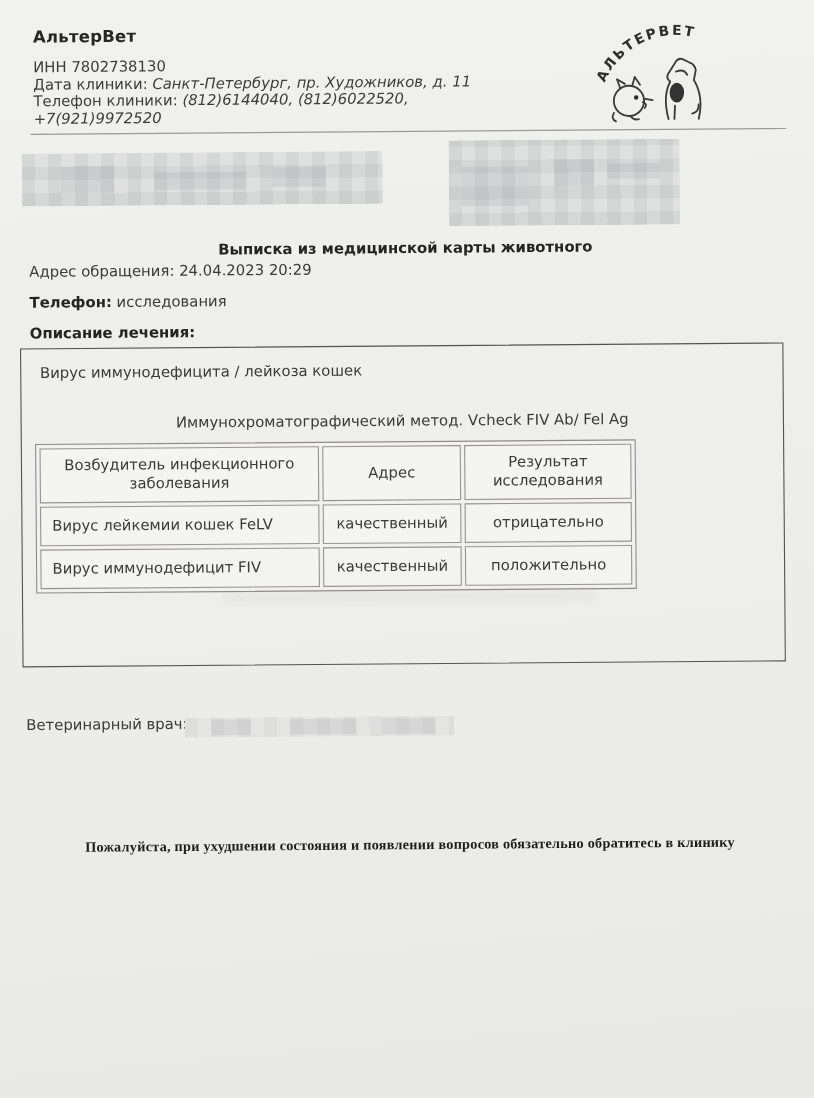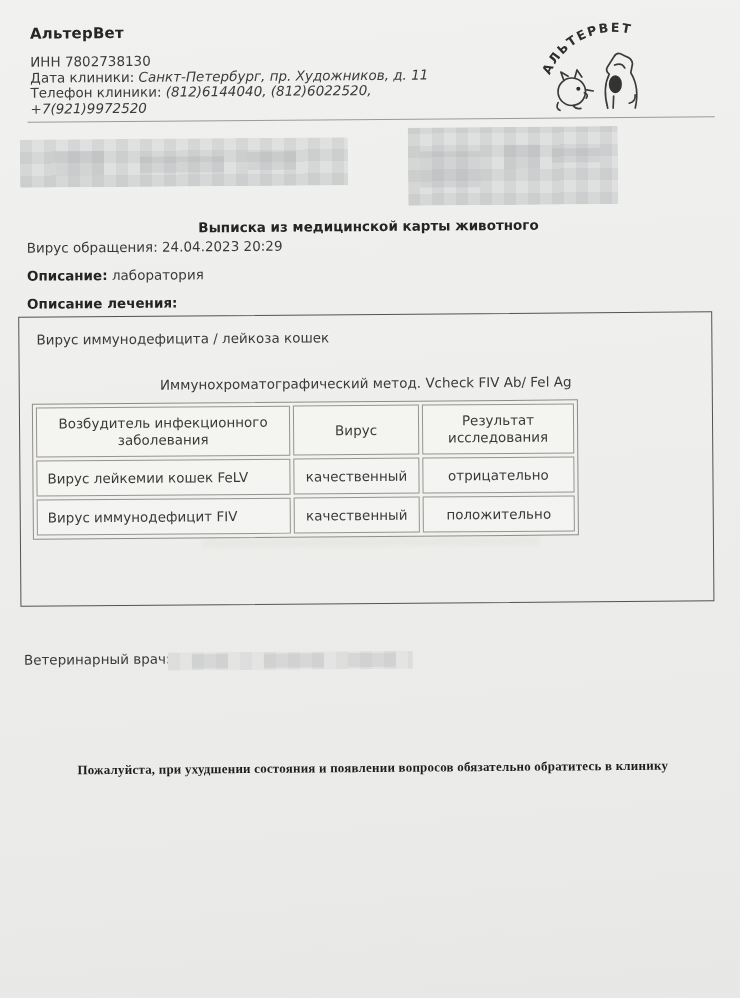--- a/index.html
+++ b/index.html
@@ -145,39 +145,39 @@
     <div class="patch" style="left:228px;top:14px;width:48px;height:18px;"></div>
   </div>
   <div class="mosaic" style="left:410px;top:128px;width:210px;height:78px;">
     <div class="patch" style="left:12px;top:24px;width:60px;height:36px;"></div>
     <div class="patch" style="left:96px;top:18px;width:36px;height:24px;"></div>
     <div class="patch" style="left:144px;top:22px;width:48px;height:14px;"></div>
   </div>
 
   <div class="doc-title">Выписка из медицинской карты животного</div>
   <div class="line" style="top:237px;">
-    <span>Вирус обращения:</span>
+    <span>Адрес обращения:</span>
     <span>24.04.2023 20:29</span>
   </div>
   <div class="line" style="top:265px;">
-    <b>Описание:</b>
-    <span>лаборатория</span>
+    <b>Телефон:</b>
+    <span>исследования</span>
   </div>
   <div class="line" style="top:293px;">
     <b>Описание лечения:</b>
   </div>
 
   <div class="treat-box">
     <div class="test-name">Вирус иммунодефицита / лейкоза кошек</div>
     <div class="method-line">Иммунохроматографический метод. Vcheck FIV Ab/ Fel Ag</div>
     <table class="results">
       <thead>
         <tr>
           <th class="col-agent c">Возбудитель инфекционного заболевания</th>
-          <th class="col-method c">Вирус</th>
+          <th class="col-method c">Адрес</th>
           <th class="col-result c">Результат исследования</th>
         </tr>
       </thead>
       <tbody>
         <tr>
           <td class="l">Вирус лейкемии кошек FeLV</td>
           <td class="c">качественный</td>
           <td class="c">отрицательно</td>
         </tr>
         <tr>

